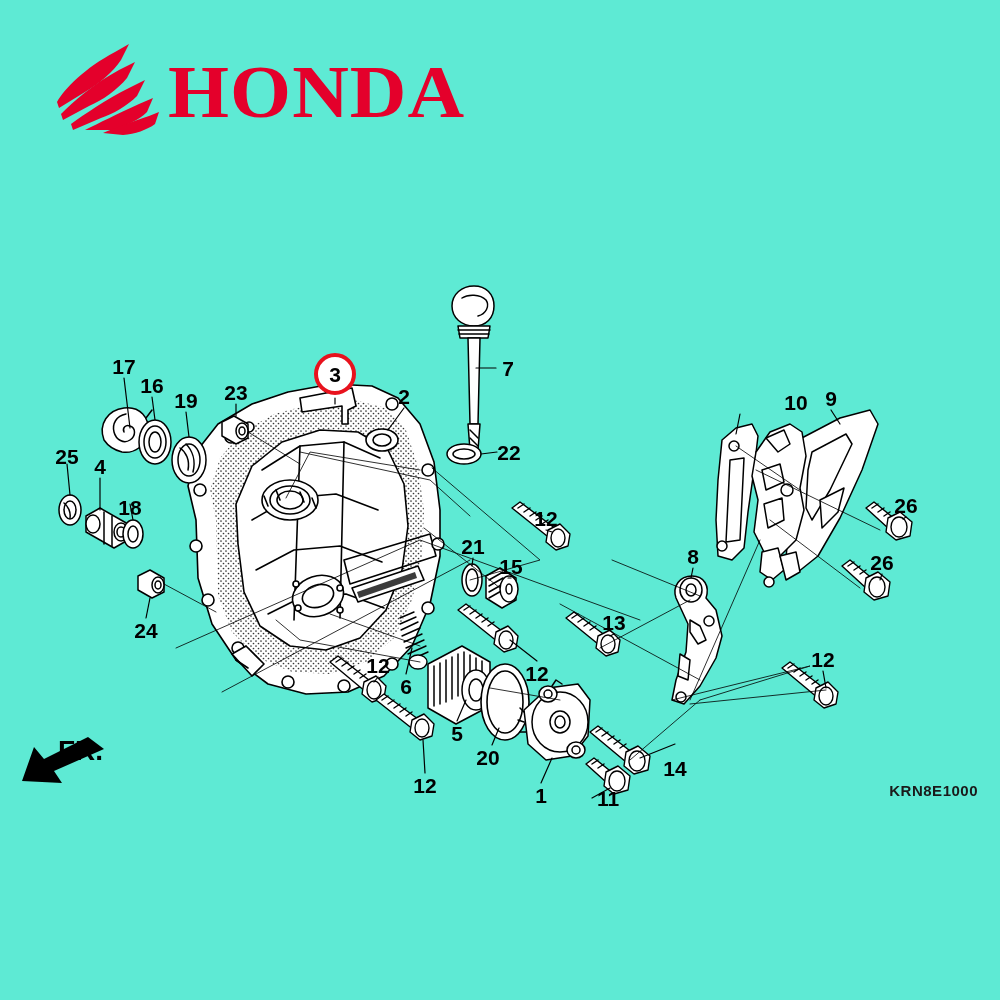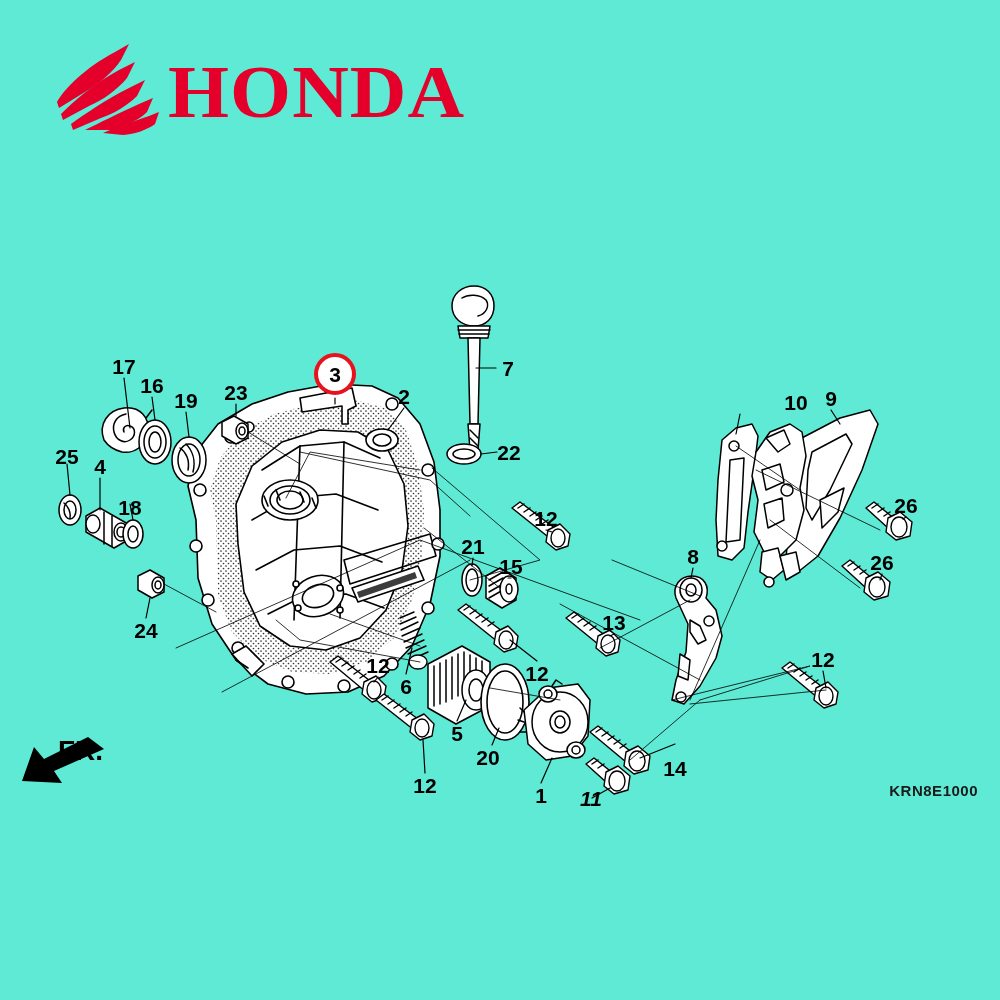--- a/index.html
+++ b/index.html
@@ -487,21 +487,21 @@
       <div class="callout" style="left: 614px; top: 622px;">13</div>
       <div class="callout" style="left: 823px; top: 659px;">12</div>
       <div class="callout" style="left: 378px; top: 665px;">12</div>
       <div class="callout" style="left: 406px; top: 686px;">6</div>
       <div class="callout" style="left: 537px; top: 673px;">12</div>
       <div class="callout" style="left: 457px; top: 733px;">5</div>
       <div class="callout" style="left: 488px; top: 757px;">20</div>
       <div class="callout" style="left: 675px; top: 756px; margin-top: 12px;">14</div>
       <div class="callout" style="left: 425px; top: 785px;">12</div>
       <div class="callout" style="left: 541px; top: 795px;">1</div>
-      <div class="callout" style="left: 591px; top: 798px; font-style: italic;">11</div>
+      <div class="callout" style="left: 608px; top: 798px;">11</div>
     </div>
 
   <div id="fr-arrow">
     <svg width="96" height="56" viewBox="0 0 96 56">
       <path d="M70,4 L86,16 L36,38 L44,50 L4,48 L16,14 L26,26 Z" fill="#000"></path>
     </svg>
   </div>
   <div id="fr-text">FR.</div>
 
   <div id="part-code">KRN8E1000</div>

